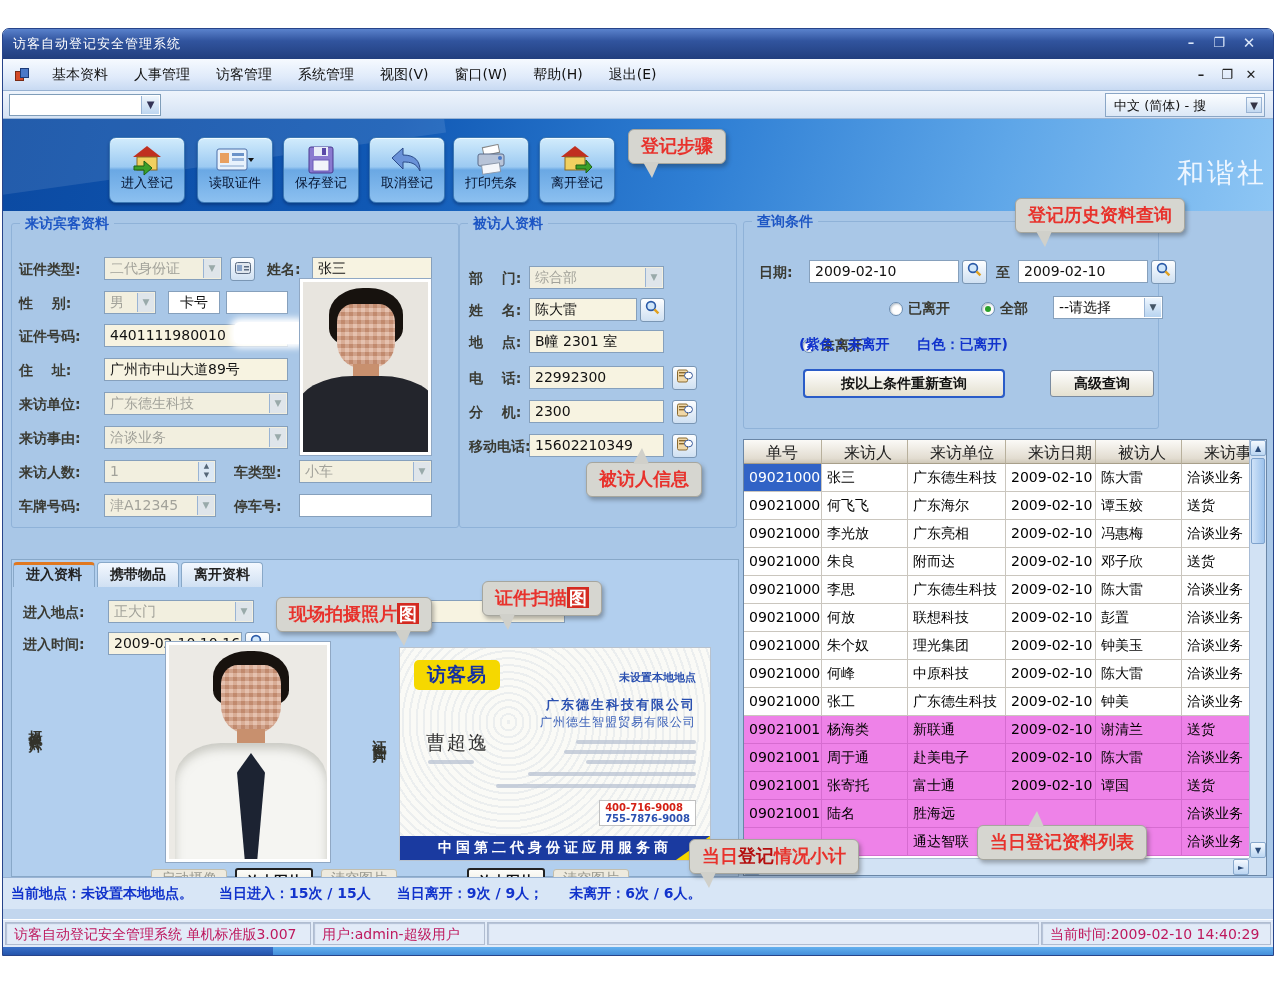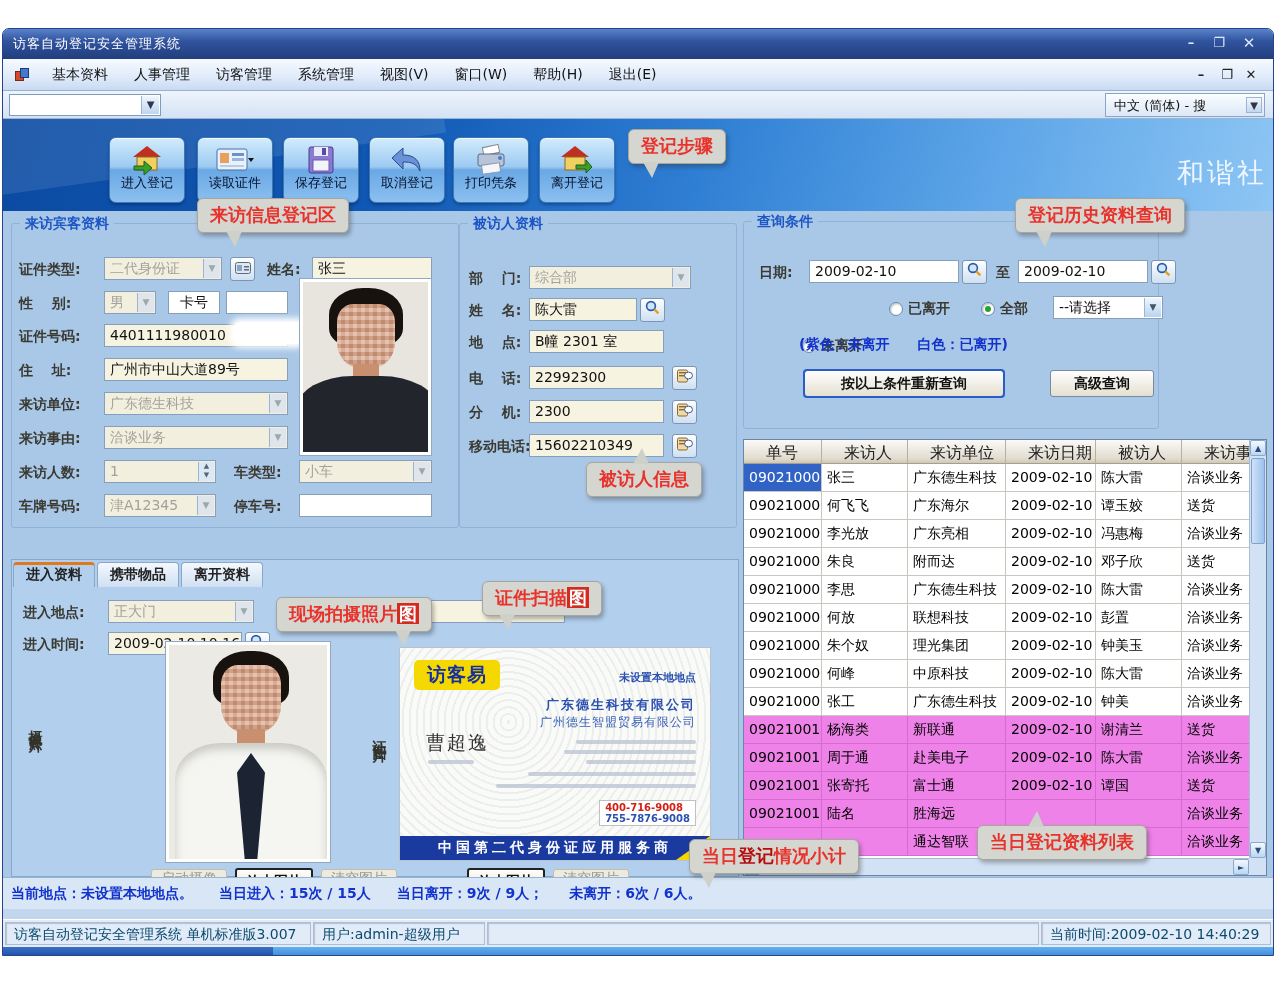--- a/index.html
+++ b/index.html
@@ -162,21 +162,21 @@
   .tail.up { border-width:0 7px 16px 9px; border-color:transparent transparent #d0d0ca transparent; top:-15px; }
 
   
   .summary { position:absolute; left:0; top:848px; width:100%; height:32px; background:#d8e6f6;
              border-top:1px solid #9ab4d4; color:#1133cc; font-size:14px; font-weight:bold;
              display:flex; align-items:center; gap:26px; padding-left:8px; }
   .statusgap { position:absolute; left:0; top:880px; width:100%; height:10px; background:#c2d6ee; }
   .statusbar { position:absolute; left:0; top:890px; width:100%; height:28px; background:#e2ebf8;
                border-top:1px solid #fff; }
   .spanel { position:absolute; top:2px; height:23px; border:1px solid #b0bcd0;
-            box-shadow:inset 1px 1px 1px rgba(120,140,170,.45); font-size:14px; color:#0c4a6e;
+            box-shadow:inset 1px 1px 1px rgba(120,140,170,.45); font-size:14px; color:#be185d;
             padding:3px 8px 0; white-space:nowrap; overflow:hidden; }
   .progress { position:absolute; left:0; top:918px; width:100%; height:10px;
               background:linear-gradient(180deg,#63b0ee,#3c86d6); }
   .progress .done { position:absolute; left:0; top:0; height:100%; width:270px;
                     background:linear-gradient(180deg,#3a70c8,#1e4ea6); }
 </style>
 </head>
 <body>
 
 <div id="screen">
@@ -351,21 +351,21 @@
         <div class="neck" style="left:50px; top:82px; width:26px; height:18px;"></div>
         <div class="shoulders" style="left:-6px; top:94px; width:140px; height:80px;"></div>
       </div>
     </div>
   </div>
 
   <div class="gbox" style="left:456px; top:194px; width:278px; height:305px;">
     <span class="gleg">被访人资料</span>
 
     <span class="flabel" style="left:9px; top:46px;">部　 门:</span>
-    <div class="field combo disabled" style="left:69px; top:42px; width:162px;">
+    <div class="field combo disabled" style="left:69px; top:42px; width:135px;">
       <span>综合部</span><span class="carrow">▼</span>
     </div>
 
     <span class="flabel" style="left:9px; top:78px;">姓　 名:</span>
     <div class="field" style="left:69px; top:74px; width:108px;">陈大雷</div>
     <div class="iconbtn" style="left:180px; top:74px;">
       <svg width="15" height="15" viewBox="0 0 15 15">
             <circle cx="6" cy="6" r="4.4" fill="#cfe6fa" stroke="#2a5aa8" stroke-width="1.6"></circle>
             <line x1="9.4" y1="9.4" x2="13.4" y2="13.4" stroke="#e0a020" stroke-width="2.4"></line>
           </svg>
@@ -643,24 +643,20 @@
     <div class="bizbar">中国第二代身份证应用服务商</div>
     <div class="bizcorner"></div>
   </div>
   <div class="pbtn focus" style="left:464px; top:839px; width:78px; padding-top:3px;">放大图片</div>
   <div class="pbtn disabled" style="left:550px; top:840px; width:76px;">清空图片</div>
 
   <div class="callout" style="left:625px; top:100px;">
     <span>登记步骤</span>
     <span class="tail down" style="left:14px;"></span>
   </div>
-  <div class="callout" style="left:194px; top:169px;">
-    <span>来访信息登记区</span>
-    <span class="tail down" style="left:28px;"></span>
-  </div>
   <div class="callout" style="left:1012px; top:169px;">
     <span>登记历史资料查询</span>
     <span class="tail down" style="left:20px;"></span>
   </div>
   <div class="callout" style="left:583px; top:433px;">
     <span class="tail up" style="left:46px;"></span>
     <span>被访人信息</span>
   </div>
   <div class="callout" style="left:273px; top:568px;">
     <span>现场拍摄照片</span><span class="hl">图</span>

